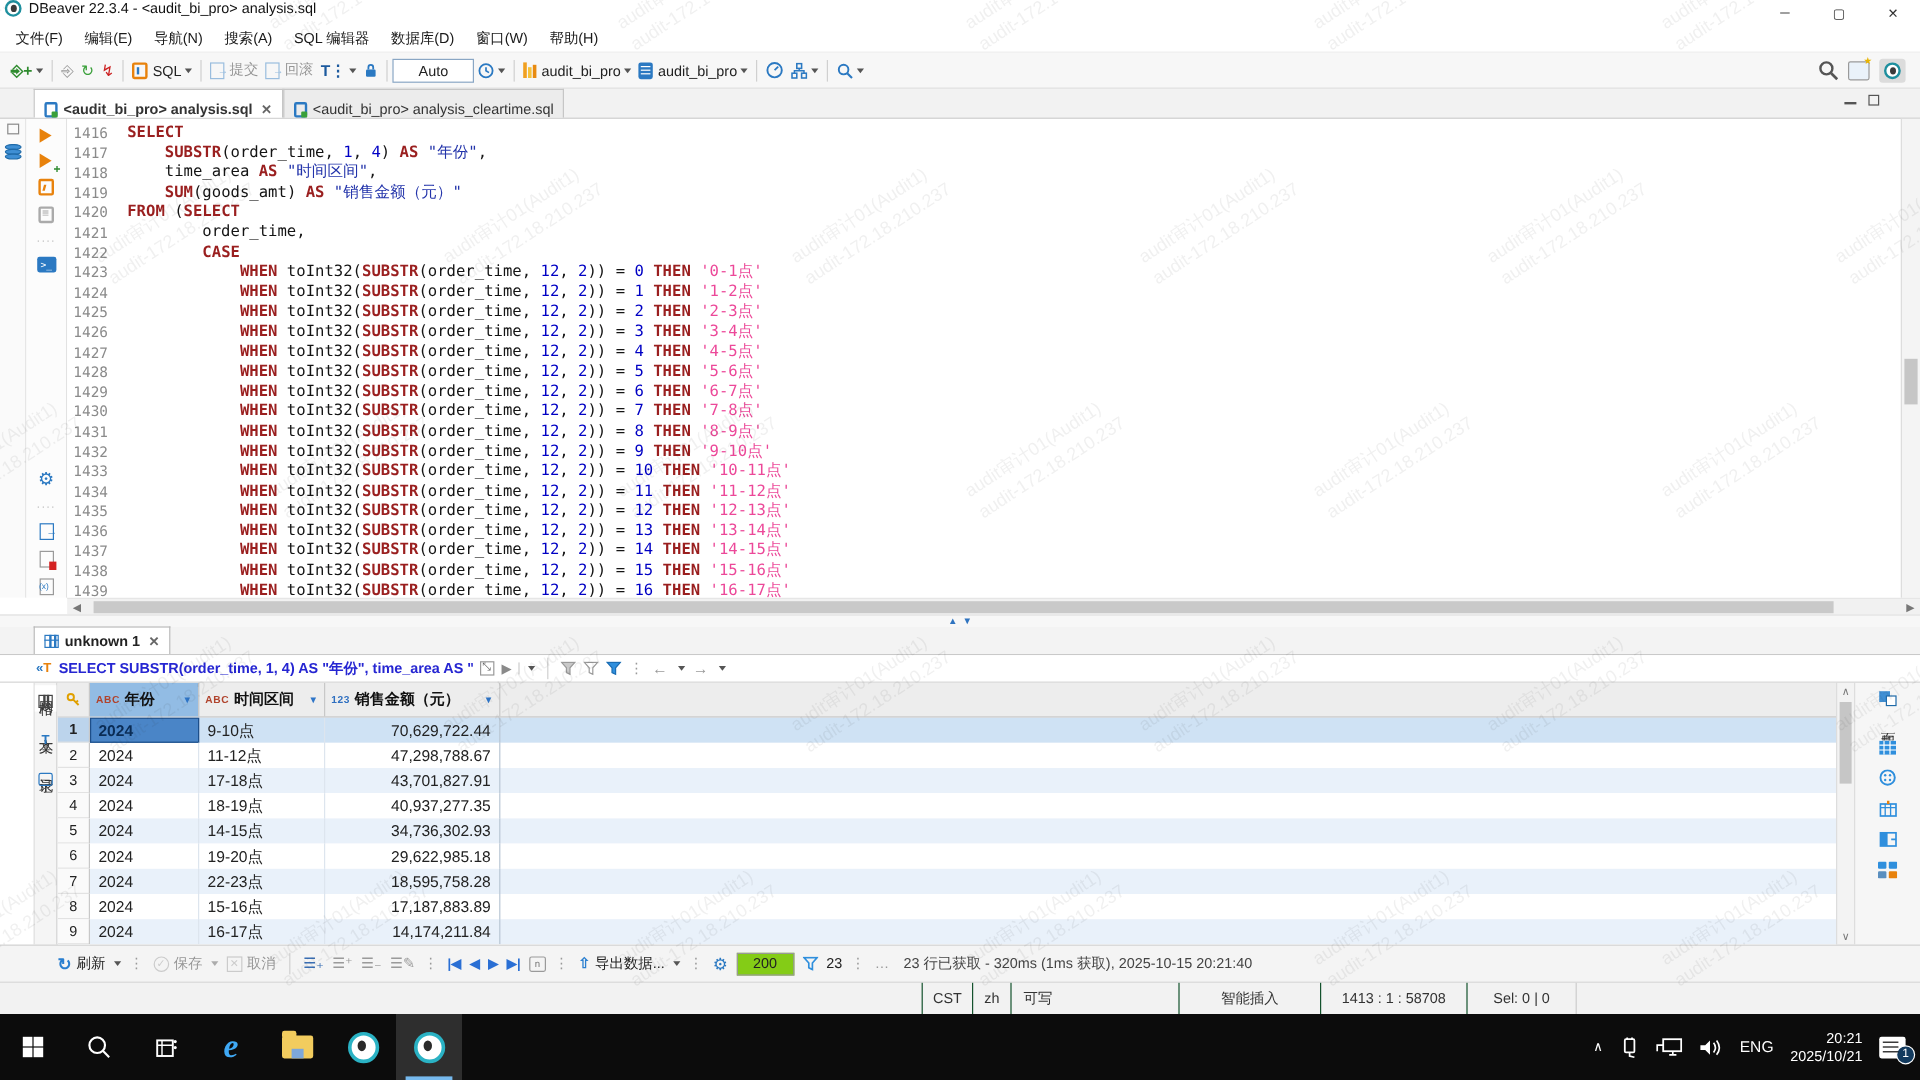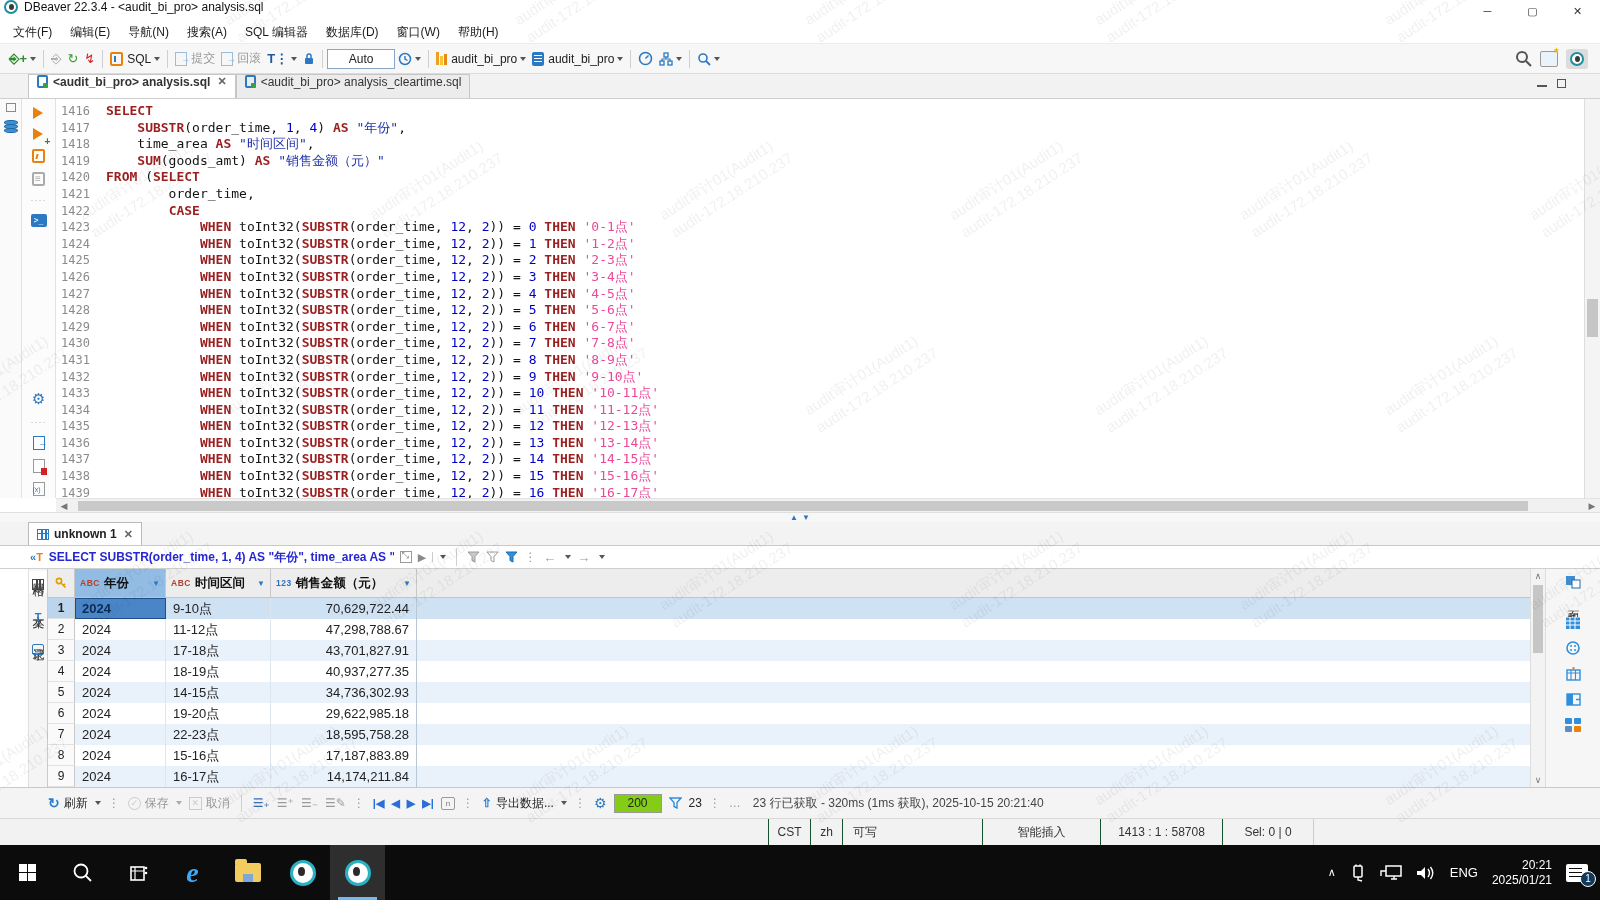--- a/index.html
+++ b/index.html
@@ -33,21 +33,21 @@
   .bars-ic i{display:block;width:3px;background:#f0a020}
   .bars-ic i:nth-child(1){height:13px}.bars-ic i:nth-child(2){height:9px;background:#f6c23a}.bars-ic i:nth-child(3){height:11px;background:#e88a10}
   .db-doc{display:inline-block;width:12px;height:14px;background:#2b79c2;border-radius:2px;position:relative}
   .db-doc::after{content:"";position:absolute;left:2px;top:3px;width:8px;height:1.5px;background:#fff;box-shadow:0 3px 0 #fff,0 6px 0 #fff}
   .toolbar-right{margin-left:auto;display:flex;align-items:center;gap:8px;padding-right:6px}
   .persp{width:18px;height:16px;border:1px solid #9a9a9a;border-radius:2px;position:relative;background:#eaf2fa}
   .persp::after{content:"★";position:absolute;right:-3px;top:-6px;color:#e8b400;font-size:8px}
   .beaver-btn{width:22px;height:20px;border-radius:3px;background:#dcdcdc;display:flex;align-items:center;justify-content:center}
   
   .edit-tabbar{height:25px;background:#f2f2f2;display:flex;align-items:flex-end;border-bottom:1px solid #cfcfcf;padding-left:28px;position:relative}
-  .etab{height:24px;display:flex;align-items:flex-start;gap:5px;padding:0 8px;border:1px solid #c6c6c6;border-bottom:none;background:#ececec;color:#333;font-size:12px}
+  .etab{height:24px;display:flex;align-items:flex-end;gap:5px;padding:0 8px;border:1px solid #c6c6c6;border-bottom:none;background:#ececec;color:#333;font-size:12px}
   .etab.active{background:#fff;font-weight:bold}
   .tab-sqlic{display:inline-block;width:11px;height:13px;border:2px solid #2b79c2;border-radius:2px;position:relative}
   .tab-sqlic::after{content:"";position:absolute;right:-2px;bottom:-2px;width:5px;height:5px;background:#3aa03a;border-radius:1px}
   .tab-close{color:#666;font-size:11px;margin-left:2px}
   .pane-btns{position:absolute;right:34px;top:5px;display:flex;gap:10px}
   .pane-min{width:10px;height:8px;border-bottom:2px solid #555}
   .pane-max{width:9px;height:9px;border:1.5px solid #555}
   
   .editor-row{display:flex;height:399px}
   .left-rail{width:22px;border-right:1px solid #e2e2e2;display:flex;flex-direction:column;align-items:center;padding-top:4px;gap:8px;background:#fafafa}
@@ -683,21 +683,21 @@
         <path d="M11 14 H17 M14 11 V14" stroke="#fff" stroke-width="1.4"></path>
         <path d="M1 11 V6 H6" stroke="#fff" stroke-width="1.4" fill="none"></path>
       </svg>
     <svg width="20" height="16">
         <path d="M1 6 H5 L9 2 V14 L5 10 H1 Z" fill="#fff"></path>
         <path d="M12 4 Q15 8 12 12 M14.5 2 Q19 8 14.5 14" stroke="#fff" stroke-width="1.4" fill="none"></path>
       </svg>
     <span style="font-size:13px">ENG</span>
     <div class="tray-time">
       <div>20:21</div>
-      <div>2025/01/21</div>
+      <div>2025/10/21</div>
     </div>
     <span class="notif">
         <span class="badge">1</span>
       </span>
   </div>
 </div>
 
 <div id="watermark">
     <div class="wm-t" style="left: -70px; top: -30px;">
       <div>audit审计01(Audit1)</div>

